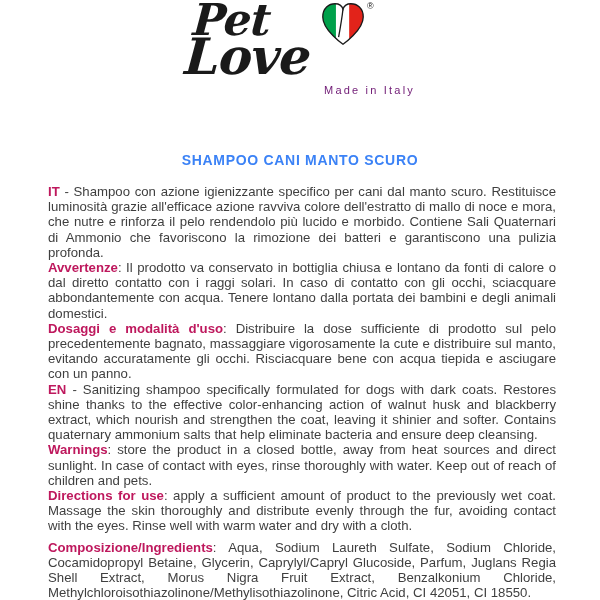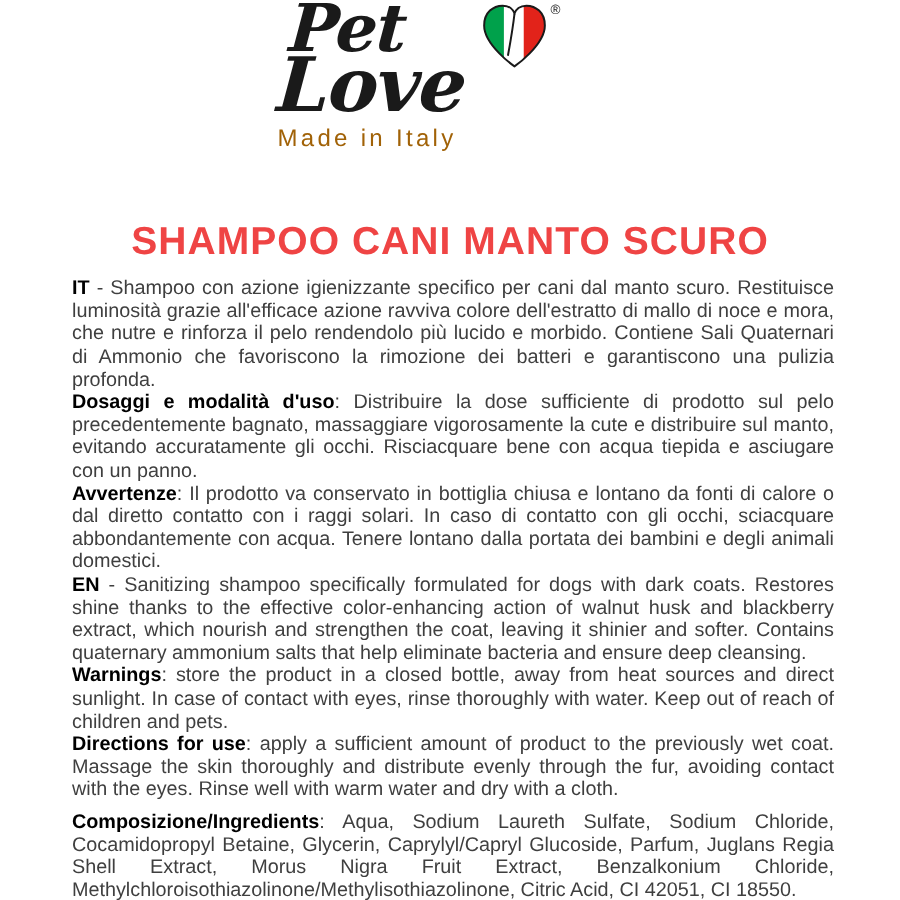--- a/index.html
+++ b/index.html
@@ -76,39 +76,39 @@
     font-size: 9px;
     line-height: 9px;
     color: #1a1a1a;
     font-family: "Liberation Sans", sans-serif;
   }
   .brand-tagline {
     position: absolute;
     left: 0;
     right: 0;
     top: 84px;
-    text-align: left;
-    font-family: "Liberation Sans", sans-serif;
-    font-size: 16px;
+    text-align: right;
+    font-family: "Liberation Sans", sans-serif;
+    font-size: 11px;
     letter-spacing: 2.2px;
-    color: #a16207;
+    color: #701a75;
   }
 
   
   .title-block {
     text-align: center;
     margin-top: 6px;
   }
   .product-title {
     font-family: "Liberation Sans", sans-serif;
     font-weight: bold;
-    font-size: 26px;
+    font-size: 14px;
     line-height: 23px;
     letter-spacing: 0.7px;
-    color: #ef4444;
+    color: #3b82f6;
     margin-top: 37px;
   }
 
   
   .copy-block {
     margin: 12px 44px 0 48px;
   }
   .para {
     text-align: justify;
     text-justify: inter-word;
@@ -117,21 +117,21 @@
     line-height: 15.2px;
     color: #3f3f3f;
     margin: 0;
     hyphens: none;
   }
   .para + .para {
     margin-top: 0px;
   }
   .lead {
     font-weight: bold;
-    color: #000000;
+    color: #be185d;
   }
   .spacer-ingredients {
     height: 6px;
   }
 </style>
 </head>
 <body>
 
 <div class="label-page">
 
@@ -165,25 +165,25 @@
     <div class="product-title">SHAMPOO CANI MANTO SCURO</div>
   </div>
 
   <div class="copy-block">
 
     <p class="para">
       <span class="lead">IT</span><span> - Shampoo con azione igienizzante specifico per cani dal manto scuro. Restituisce luminosità grazie all'efficace azione ravviva colore dell'estratto di mallo di noce e mora, che nutre e rinforza il pelo rendendolo più lucido e morbido. Contiene Sali Quaternari di Ammonio che favoriscono la rimozione dei batteri e garantiscono una pulizia profonda.</span>
     </p>
 
     <p class="para">
+      <span class="lead">Avvertenze</span><span>: Il prodotto va conservato in bottiglia chiusa e lontano da fonti di calore o dal diretto contatto con i raggi solari. In caso di contatto con gli occhi, sciacquare abbondantemente con acqua. Tenere lontano dalla portata dei bambini e degli animali domestici.</span>
+    </p>
+
+    <p class="para">
       <span class="lead">Dosaggi e modalità d'uso</span><span>: Distribuire la dose sufficiente di prodotto sul pelo precedentemente bagnato, massaggiare vigorosamente la cute e distribuire sul manto, evitando accuratamente gli occhi. Risciacquare bene con acqua tiepida e asciugare con un panno.</span>
-    </p>
-
-    <p class="para">
-      <span class="lead">Avvertenze</span><span>: Il prodotto va conservato in bottiglia chiusa e lontano da fonti di calore o dal diretto contatto con i raggi solari. In caso di contatto con gli occhi, sciacquare abbondantemente con acqua. Tenere lontano dalla portata dei bambini e degli animali domestici.</span>
     </p>
 
     <p class="para">
       <span class="lead">EN</span><span> - Sanitizing shampoo specifically formulated for dogs with dark coats. Restores shine thanks to the effective color-enhancing action of walnut husk and blackberry extract, which nourish and strengthen the coat, leaving it shinier and softer. Contains quaternary ammonium salts that help eliminate bacteria and ensure deep cleansing.</span>
     </p>
 
     <p class="para">
       <span class="lead">Warnings</span><span>: store the product in a closed bottle, away from heat sources and direct sunlight. In case of contact with eyes, rinse thoroughly with water. Keep out of reach of children and pets.</span>
     </p>
 

